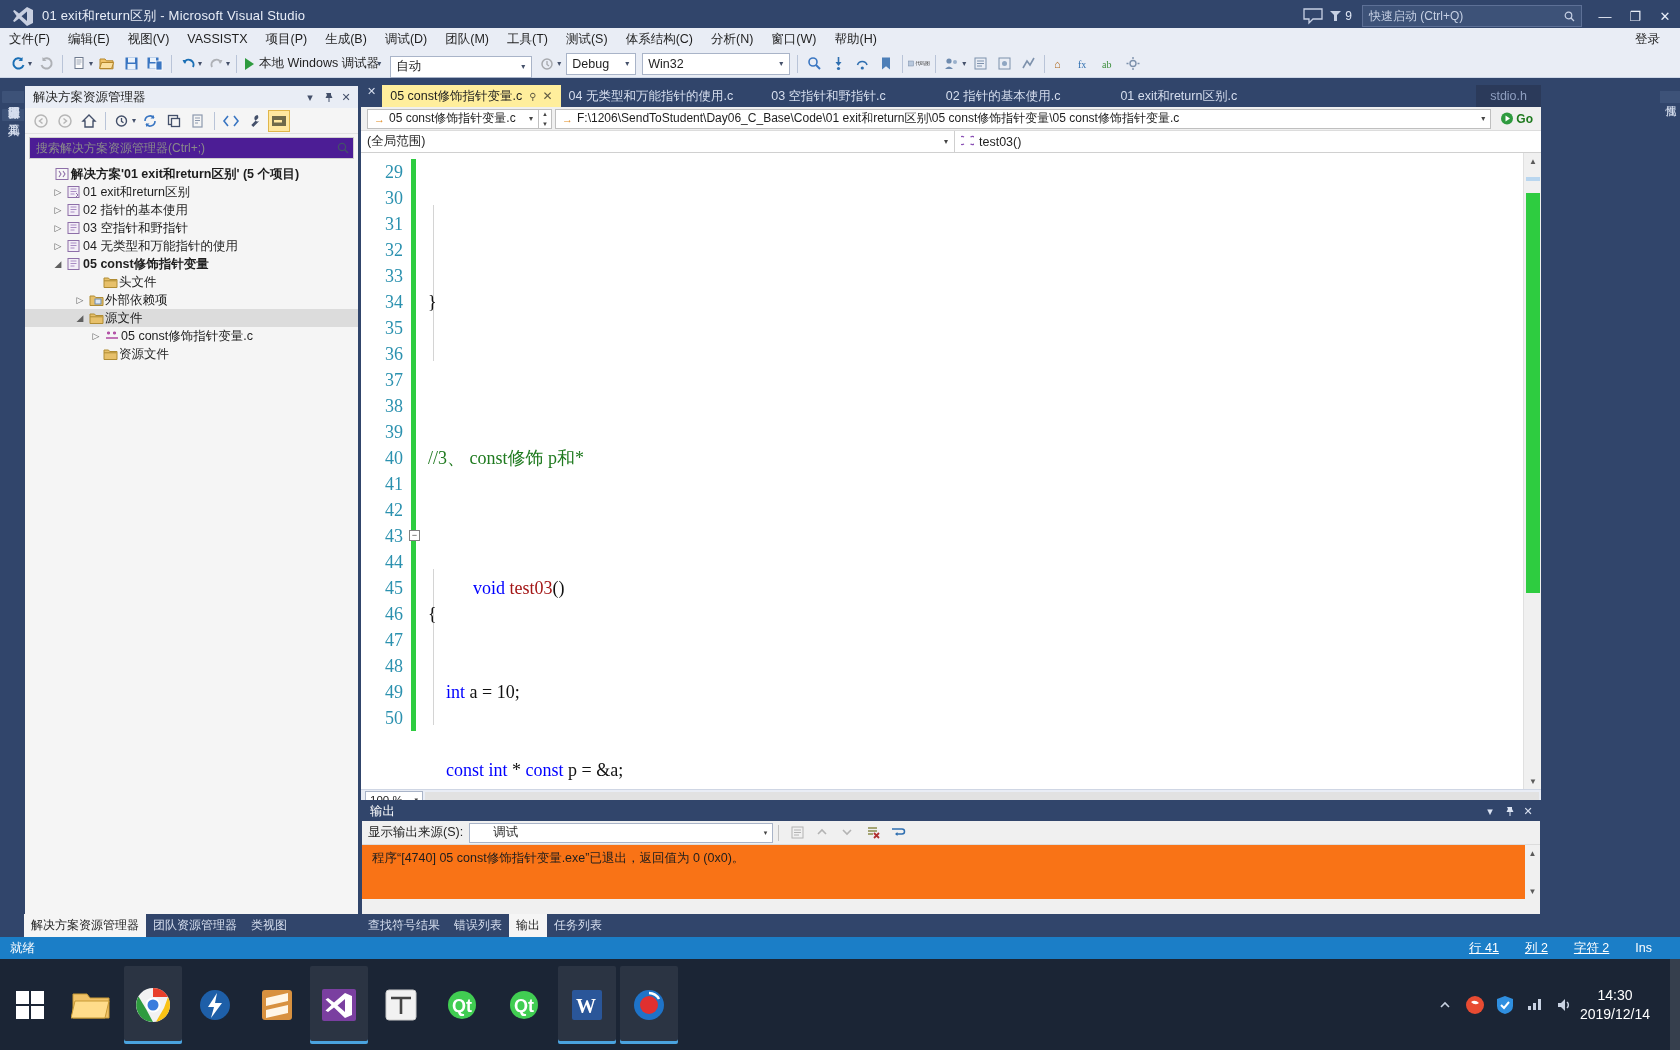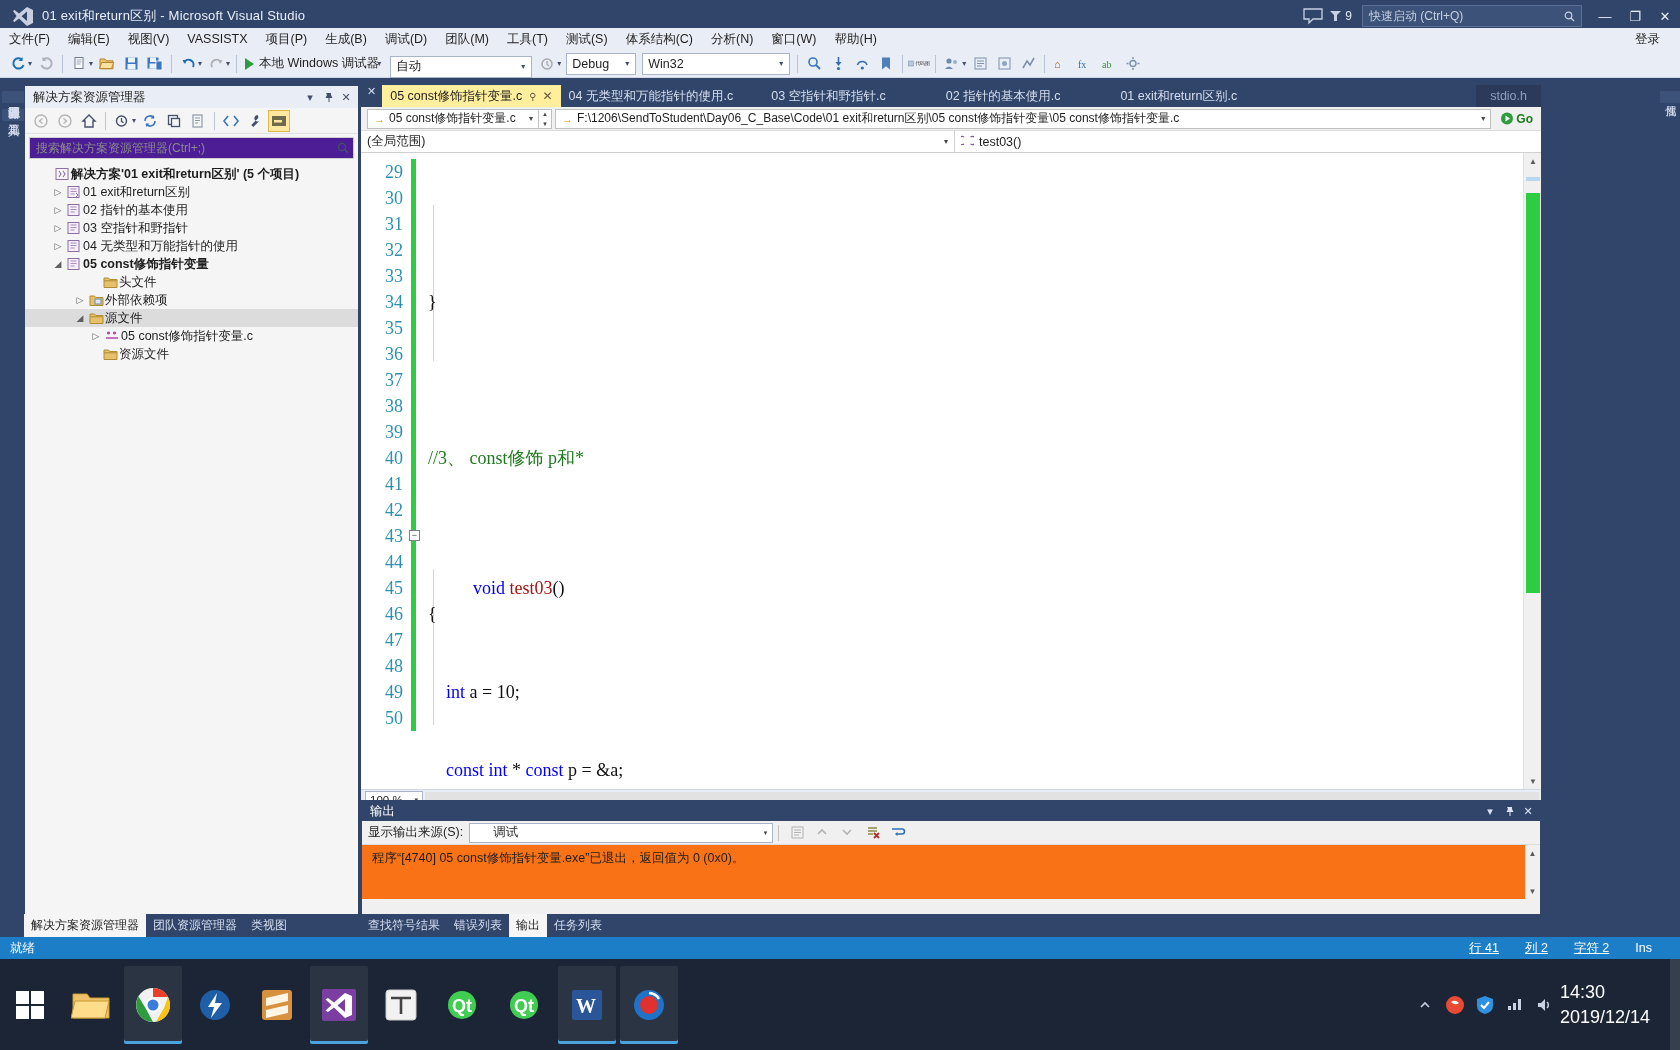--- a/index.html
+++ b/index.html
@@ -241,21 +241,21 @@
     position: absolute; left: 0; top: 959px; width: 1680px; height: 91px;
     background: #1b2535; display: flex; align-items: center;
   }
   .tb-start { width: 60px; height: 91px; display:flex; align-items:center; justify-content:center; }
   .tb-app {
     width: 58px; height: 78px; display:flex; align-items:center; justify-content:center;
     margin: 0 2px; border-radius: 2px;
   }
   .tb-app.run { box-shadow: inset 0 -3px 0 0 #4aa3df; background: rgba(255,255,255,.07); }
   .tb-clock {
-    margin-left: auto; color: #ffffff; font-size: 18px; text-align: left;
+    margin-left: auto; color: #ffffff; font-size: 14px; text-align: center;
     padding-right: 14px; line-height: 1.35;
   }
   .tb-tray { display: flex; align-items: center; margin-left: auto; }
   .tray-ico { width: 30px; height: 30px; display:flex;align-items:center;justify-content:center;}
   .tb-showdesk { width: 10px; height: 91px; background: rgba(255,255,255,.12); margin-left: 6px;}
 </style>
 </head>
 <body>
 
 <div id="app">

